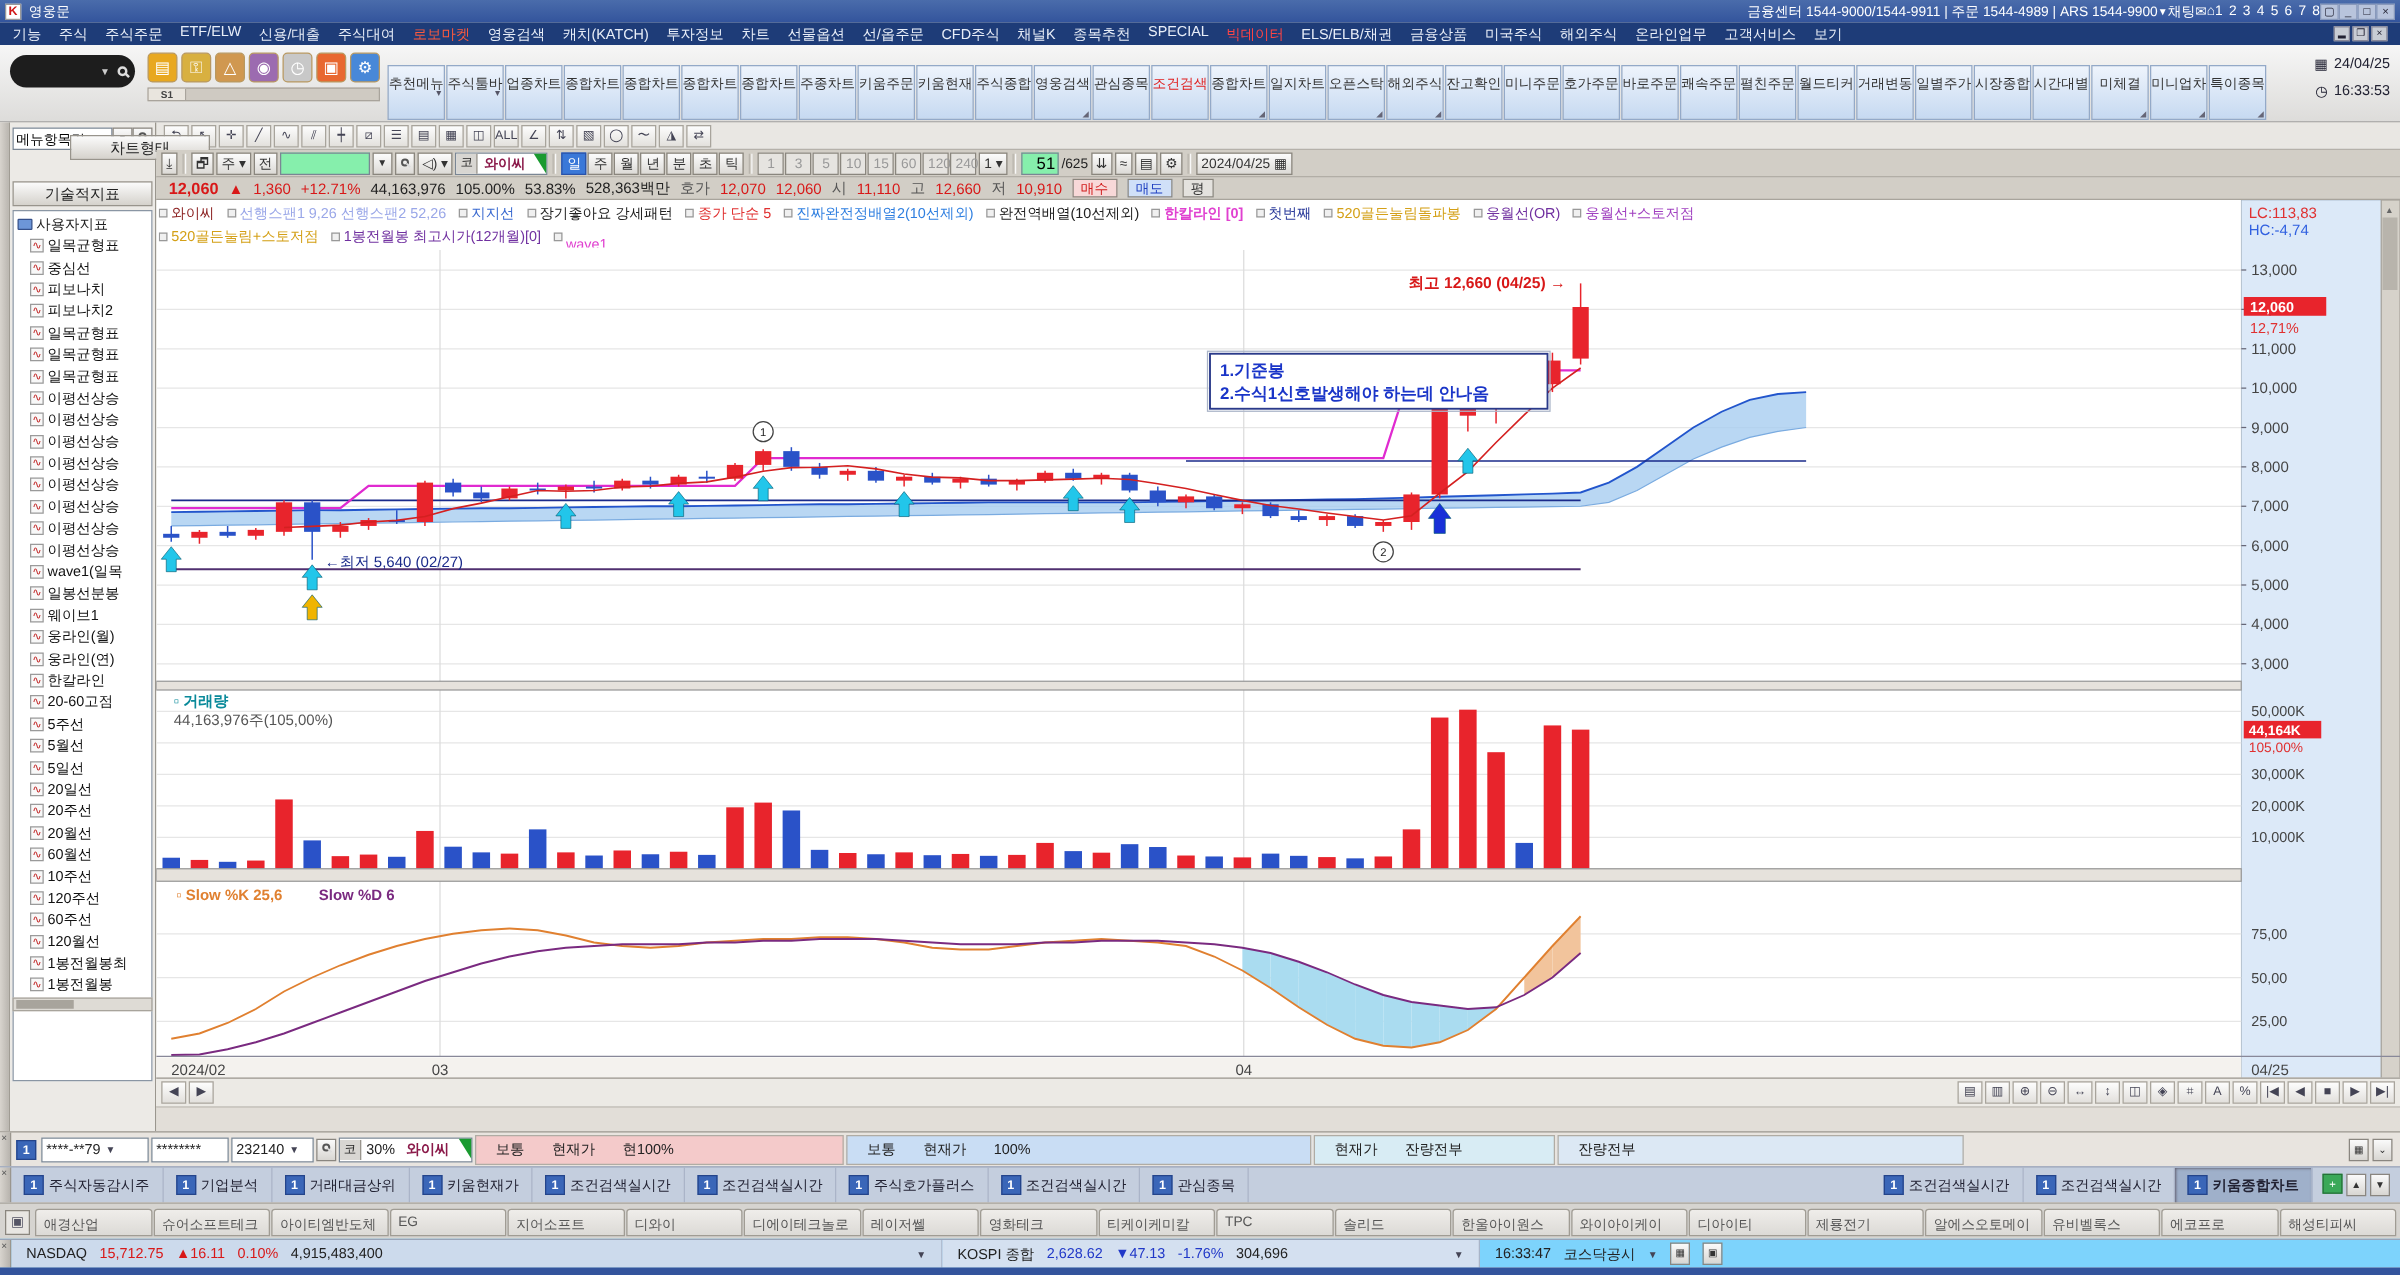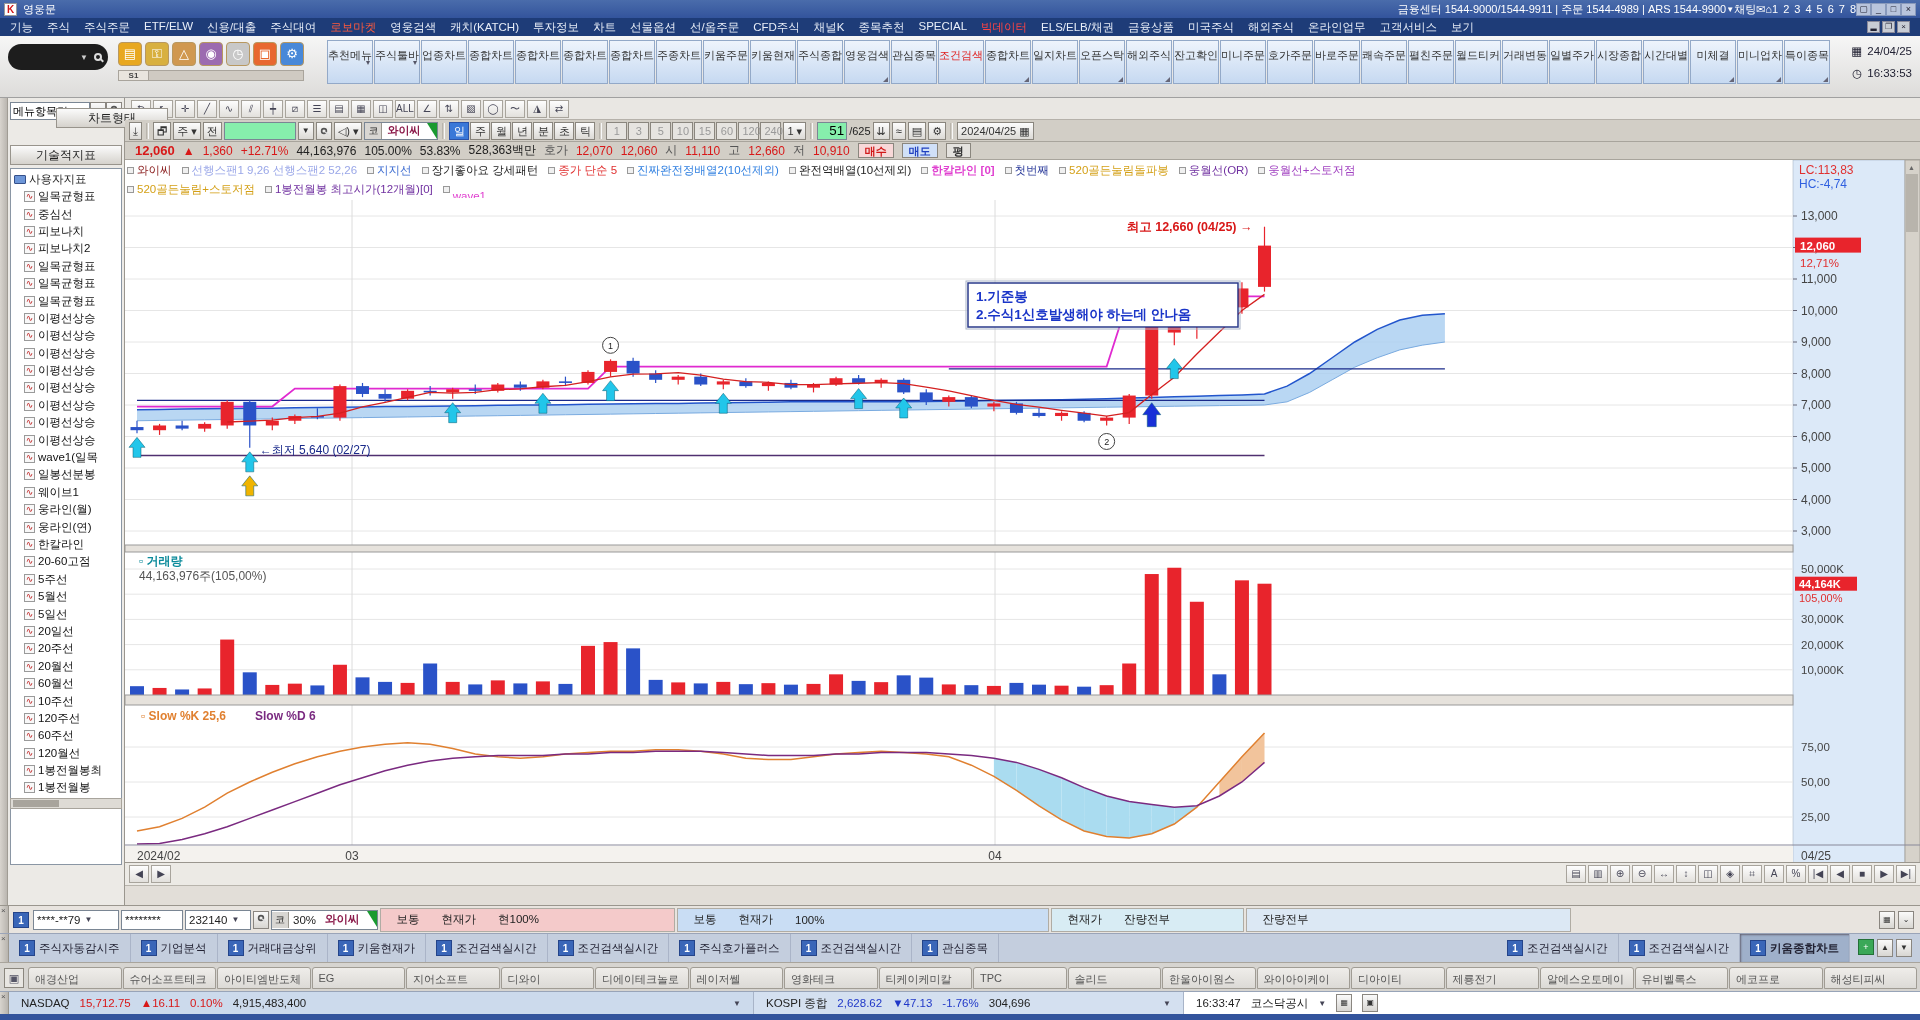--- a/index.html
+++ b/index.html
@@ -22,21 +22,21 @@
   
   .toolbar { left:0; top:36px; width:1920px; height:62px; background:linear-gradient(#f6f6f6,#dddcda); border-bottom:1px solid #a0a0a0; }
   .searchoval { position:absolute; left:8px; top:8px; width:100px; height:26px; background:#1d1d1d; border-radius:13px; display:flex; align-items:center; justify-content:flex-end; padding-right:6px; gap:6px; }
   .searchoval .dd { color:#ccc; font-size:8px; }
   .lens { display:inline-block; width:8px; height:8px; border:2px solid #ddd; border-radius:50%; position:relative; }
   .lens::after { content:""; position:absolute; width:5px; height:2px; background:#ddd; right:-4px; bottom:-2px; transform:rotate(45deg); }
   .bigicons { position:absolute; left:118px; top:6px; display:flex; gap:3px; }
   .bigicon { width:24px; height:24px; border-radius:4px; border:1px solid #b89860; color:#fff; font-size:13px; text-align:center; line-height:22px; }
   .s1strip { position:absolute; left:118px; top:34px; width:186px; height:11px; background:#cfcac2; border:1px solid #a9a49c; display:flex; }
   .s1strip b { width:30px; background:#e9e5de; border-right:1px solid #a9a49c; font-size:8px; text-align:center; line-height:9px; color:#444; }
-  .toolbtns { position:absolute; left:310px; top:4px; display:flex;margin-left:17px; }
+  .toolbtns { position:absolute; left:310px; top:16px; display:flex; }
   .toolbtn { position:relative; width:46px; height:44px; margin-right:1px; background:linear-gradient(#eef4fc,#c6d9f1); border:1px solid #93a9c8; font-size:11px; line-height:13px; text-align:center; padding-top:8px; color:#333; word-break:break-all; }
   .toolbtn.dd::after { content:"▾"; position:absolute; right:2px; top:15px; font-size:8px; color:#556; }
   .toolbtn.corner::after { content:""; position:absolute; right:1px; bottom:1px; border-left:5px solid transparent; border-bottom:5px solid #667; }
   .clockchips { position:absolute; right:8px; top:4px; width:118px; font-size:11.5px; color:#223; }
   .clockchips div { display:flex; align-items:center; gap:5px; justify-content:flex-end; height:22px; }
 
   
   .drawtools { left:125px; top:98px; width:1795px; height:22px; background:#e9e7e3; border-bottom:1px solid #b5b1aa; display:flex; align-items:center; gap:2px; padding-left:6px; }
   .dtool { width:20px; height:18px; background:linear-gradient(#fdfdfd,#e2e0dc); border:1px solid #a8a49c; color:#445; font-size:10px; text-align:center; line-height:16px; }
 
@@ -65,21 +65,21 @@
   .stockchip { display:flex; align-items:center; height:18px; border:1px solid #7a8694; background:#fff; position:relative; padding-right:12px; }
   .stockchip .kbd { background:#d8d6d2; border-right:1px solid #9a968e; font-size:10px; padding:0 3px; line-height:16px; }
   .stockchip .nm { color:#8b1a4a; font-weight:bold; padding:0 5px; }
   .stockchip::after { content:""; position:absolute; right:0; top:0; border-left:10px solid transparent; border-top:16px solid #1a9a30; }
   .pd { width:20px; text-align:center; padding:0; }
   .pd.on { background:#3a78d8; color:#fff; border-color:#2a52a8; }
   .mn { width:21px; text-align:center; color:#999; background:#e6e4e0; }
   .pricebar { left:125px; top:142px; width:1795px; height:18px; background:#d2cec6; border-bottom:1px solid #a8a49c; display:flex; align-items:center; gap:8px; padding-left:10px; font-size:12px; }
   .pricebar .red { color:#d81818; }
   .pricebar .lbl { color:#555; }
-  .pb-btn { height:15px; padding:0 6px; font-size:11px; line-height:14px; border:1px solid #8a867e;font-weight:bold; }
+  .pb-btn { height:15px; padding:0 6px; font-size:11px; line-height:14px; border:1px solid #8a867e; }
   .legendrow { left:127px; width:1660px; height:18px; display:flex; align-items:center; gap:10px; font-size:11.5px; background:transparent; white-space:nowrap; overflow:hidden; z-index:3; }
   .leg-item { display:flex; align-items:center; gap:3px; }
   .leg-box { width:7px; height:7px; border:1px solid #999; background:#f0f0f0; }
 
   
   .chartfooter { left:125px; top:862px; width:1795px; height:23px; background:#eceae5; border-top:1px solid #9a968e; display:flex; align-items:center; padding:0 4px; gap:2px; z-index:4; }
   .cf-right { margin-left:auto; display:flex; gap:2px; }
   .gapstrip { left:125px; top:885px; width:1795px; height:20px; background:#e2ded8; border-top:1px solid #b8b4ac; }
 
   
@@ -99,21 +99,21 @@
   .task-chip { display:flex; align-items:center; gap:4px; padding:0 10px; height:100%; border-right:1px solid #aab4c8; color:#223; }
   .task-chip.active { background:#9fb0ca; font-weight:bold; box-shadow:inset 1px 1px 2px #667; }
   .task-group2 { margin-left:auto; display:flex; height:100%; }
   .task-icons { display:flex; gap:3px; padding:0 8px; }
   .task-ic { width:16px; height:16px; background:#3aa858; border:1px solid #247038; color:#fff; font-size:9px; text-align:center; line-height:14px; }
 
   .stocktabs { left:0; top:962px; width:1920px; height:29px; background:#d6d4d0; border-top:1px solid #a8a49c; display:flex; align-items:flex-end; padding:0 2px; }
   .st-clip { width:20px; height:20px; margin:0 4px 3px 2px; background:#e8e6e2; border:1px solid #8a867e; font-size:11px; text-align:center; line-height:18px; color:#556; }
   .stab { flex:1; max-width:95px; height:22px; margin:0 1px 2px 0; background:linear-gradient(#efedea,#dcdad6); border:1px solid #a09c94; border-radius:3px 3px 0 0; font-size:11px; color:#555; text-align:left; padding:4px 0 0 6px; white-space:nowrap; overflow:hidden; }
 
-  .statusbar { left:0; top:991px; width:1920px; height:23px; background:#ffffff; border-top:1px solid #98a4b8; display:flex; align-items:flex-end; font-size:11.5px; }
+  .statusbar { left:0; top:991px; width:1920px; height:23px; background:#7dd3fc; border-top:1px solid #98a4b8; display:flex; align-items:flex-end; font-size:11.5px; }
   .ss-seg { height:100%; display:flex; align-items:center; gap:10px; padding:0 12px; border-right:1px solid #a8b4c8; }
   .ss-red { color:#d81818; }
   .ss-blue { color:#2038c8; }
   .bottomstrip { left:0; top:1014px; width:1920px; height:6px; background:#33549c; }
 
   svg text { font-family:"Liberation Sans","DejaVu Sans",sans-serif; }
 </style>
 </head>
 <body>
 

